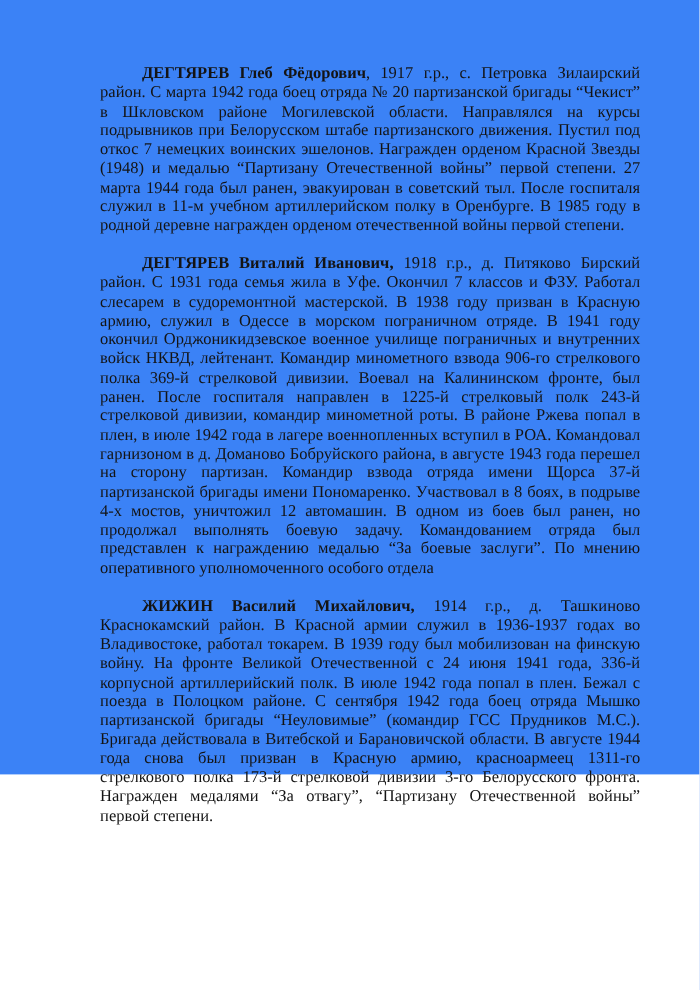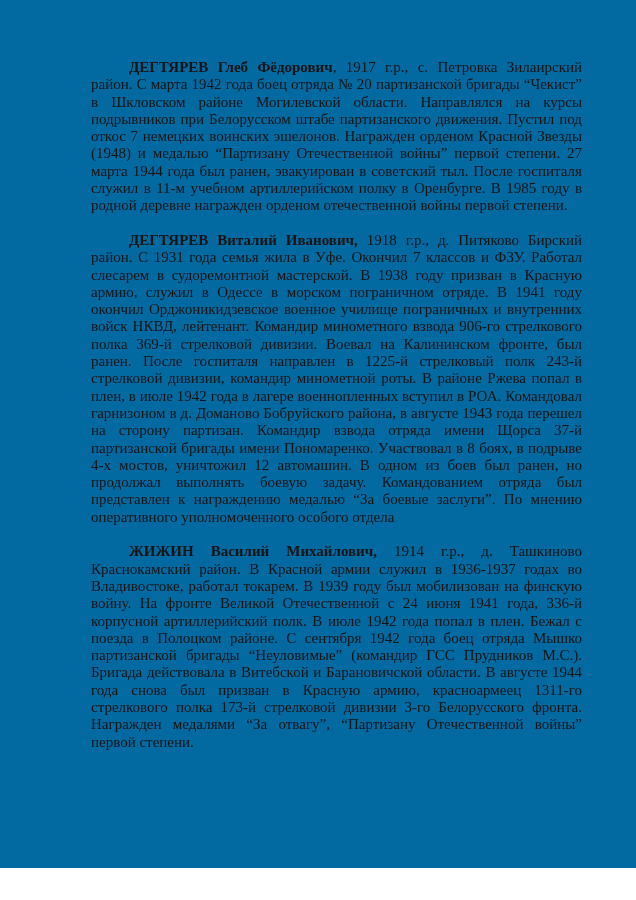--- a/index.html
+++ b/index.html
@@ -8,22 +8,22 @@
     background: #ffffff;
   }
   body {
     width: 636px;
     height: 900px;
     overflow: hidden;
   }
   .page {
     box-sizing: border-box;
     width: 636px;
-    height: 868px;
-    background: #0369a1;
+    height: 704px;
+    background: #3b82f6;
     padding: 59px 54px 0 91px;
     color: #141414;
     font-family: "Liberation Serif", "DejaVu Serif", serif;
     font-size: 15px;
     line-height: 17.3px;
   }
   .bio-paragraph {
     margin: 0 0 17.3px 0;
     text-align: justify;
     text-indent: 38px;

